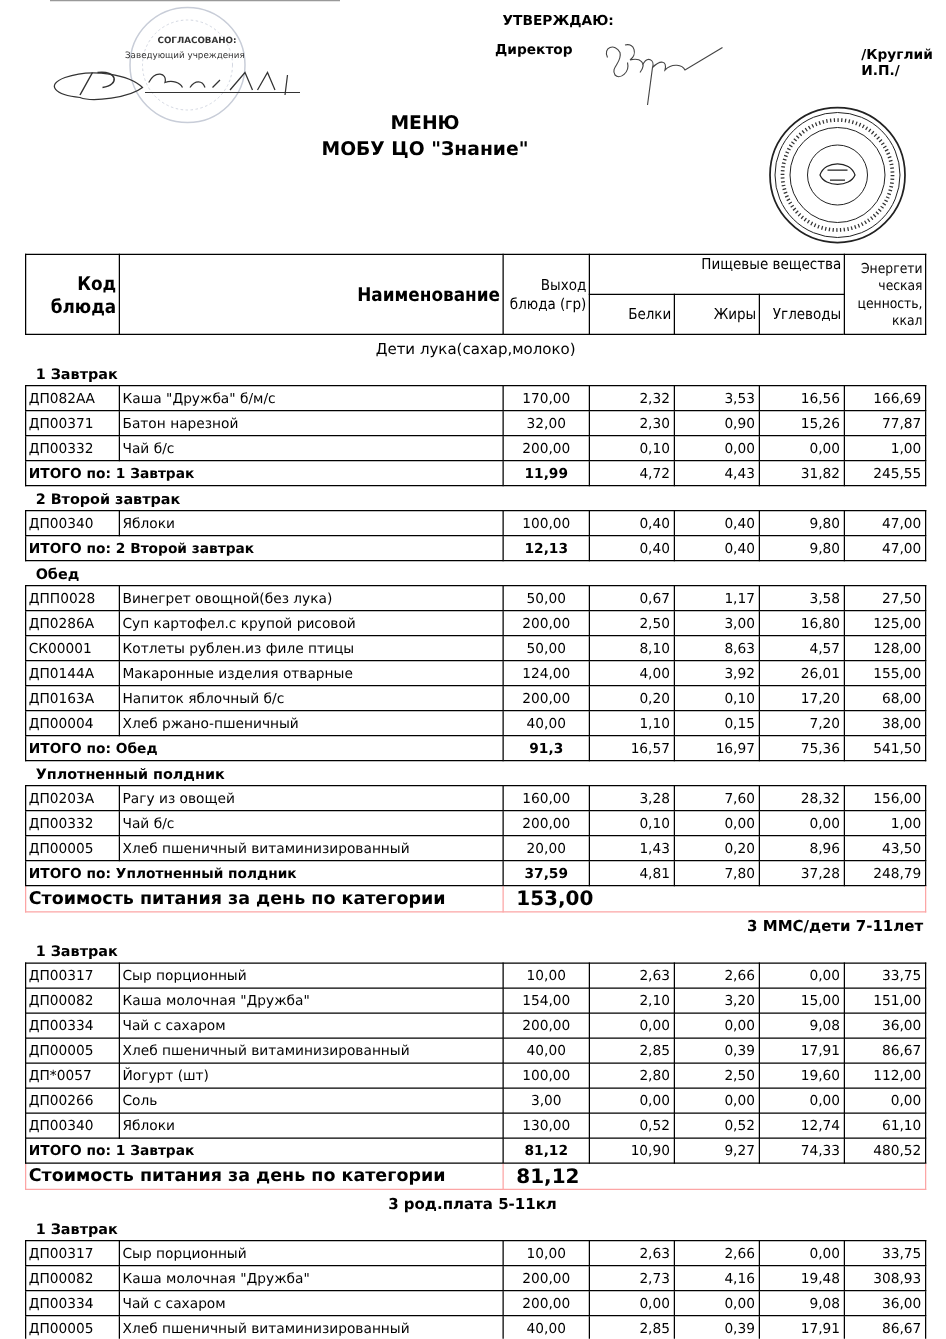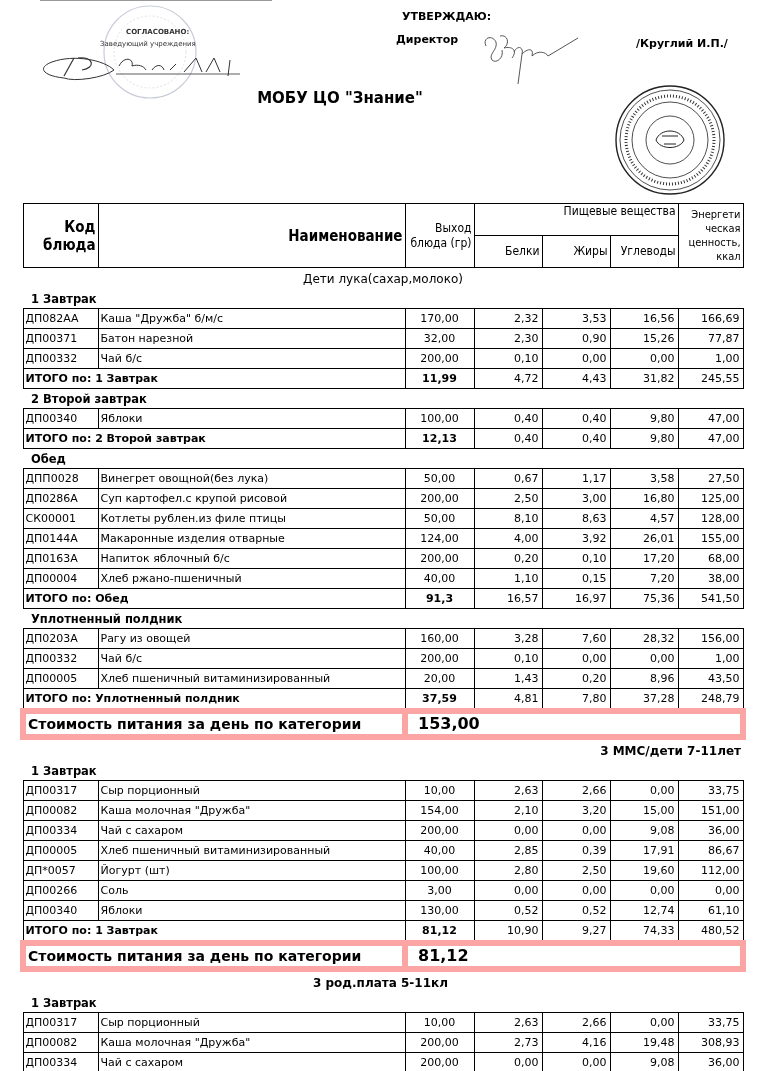--- a/index.html
+++ b/index.html
@@ -6,38 +6,38 @@
   body { width: 757px; height: 1071px; position: relative; overflow: hidden; font-family: "DejaVu Sans", sans-serif; color: #000; }
   .abs { position: absolute; }
   .agreed-box { left: 22px; top: 0; width: 228px; height: 104px; }
   .agreed-box .topline { position: absolute; left: 18px; top: 0; width: 232px; height: 1px; background: #999; }
   .agreed-title { position: absolute; left: 104px; top: 28px; font-size: 7px; font-weight: bold; color: #333; letter-spacing: 0; }
   .agreed-role { position: absolute; left: 78px; top: 40px; font-size: 7px; color: #333; }
   .agreed-stamp { position: absolute; left: 68px; top: 2px; width: 120px; height: 100px; }
   .agreed-sign { position: absolute; left: 12px; top: 48px; width: 220px; height: 36px; }
   .approve-title { left: 402px; top: 10px; font-size: 11px; font-weight: bold; }
   .approve-role { left: 396px; top: 33px; font-size: 11px; font-weight: bold; }
-  .approve-name { left: 636px; top: 37px; font-size: 11px; font-weight: bold; }
+  .approve-name { left: 689px; top: 37px; font-size: 11px; font-weight: bold; }
   .director-sign { left: 478px; top: 24px; width: 110px; height: 70px; }
   .seal { left: 608px; top: 84px; width: 124px; height: 112px; }
   .title-block { left: 220px; top: 88px; width: 240px; text-align: center; font-weight: bold; font-size: 15px; line-height: 21px; }
 
   table.menu { position: absolute; left: 20px; top: 203px; width: 720px; border-collapse: collapse; table-layout: fixed; }
   table.menu td, table.menu th { padding: 0 2px; height: 19px; font-size: 11px; line-height: 14px; white-space: nowrap; overflow: hidden; }
   table.menu th { font-family: "DejaVu Sans Condensed", "DejaVu Sans", sans-serif; font-weight: normal; border: 1px solid #000; text-align: right; }
   .th-code, .th-name { font-size: 15px !important; font-weight: bold !important; line-height: 18px !important; }
   .th-small { font-size: 12px !important; line-height: 15px !important; }
   tr.item td { border: 1px solid #000; }
   tr.item td.num { text-align: right; padding-right: 3px; }
   tr.item td.out { text-align: center; }
   tr.total td { border: 1px solid #000; }
   tr.total td.lbl { font-weight: bold; border-right: 1px solid #000; }
   tr.total td.num { text-align: right; padding-right: 3px; }
   tr.total td.out { text-align: center; font-weight: bold; }
-  tr.cost td { border: 6px solid #fca5a5; height: 20px; font-size: 14px; font-weight: bold; }
+  tr.cost td { border: 1px solid #fca5a5; height: 20px; font-size: 14px; font-weight: bold; }
   tr.cost td.cost-val { text-align: left; padding-left: 10px; font-size: 16px; }
   tr.cat td { text-align: center; height: 21px; border: none; font-size: 12px; }
   tr.cat1 td { font-size: 12px; }
   tr.cat.bold td { font-weight: bold; }
   tr.meal td { font-weight: bold; border: none; padding-left: 8px; height: 19px; font-size: 11.5px; }
 </style>
 </head>
 <body>
 
 <div class="abs agreed-box">
@@ -66,20 +66,21 @@
 <svg class="abs seal" viewBox="0 0 124 112">
   <circle cx="62" cy="56" r="54" fill="none" stroke="#222" stroke-width="1.4"></circle>
   <circle cx="62" cy="56" r="50" fill="none" stroke="#222" stroke-width="0.8"></circle>
   <circle cx="62" cy="56" r="38" fill="none" stroke="#222" stroke-width="0.8"></circle>
   <circle cx="62" cy="56" r="24" fill="none" stroke="#222" stroke-width="0.8"></circle>
   <path d="M48 56 C 52 44, 72 44, 76 56 C 72 66, 52 66, 48 56 Z M 54 52 L 70 52 M 56 60 L 68 60" fill="none" stroke="#222" stroke-width="1"></path>
   <circle cx="62" cy="56" r="44" fill="none" stroke="#333" stroke-width="3" stroke-dasharray="1 2"></circle>
 </svg>
 
 <div class="abs title-block">
+  <div>МЕНЮ</div>
   <div>МОБУ ЦО "Знание"</div>
 </div>
 
 <table class="menu">
   <colgroup>
     <col style="width:75px">
       <col style="width:307px">
       <col style="width:69px">
       <col style="width:68px">
       <col style="width:68px">

